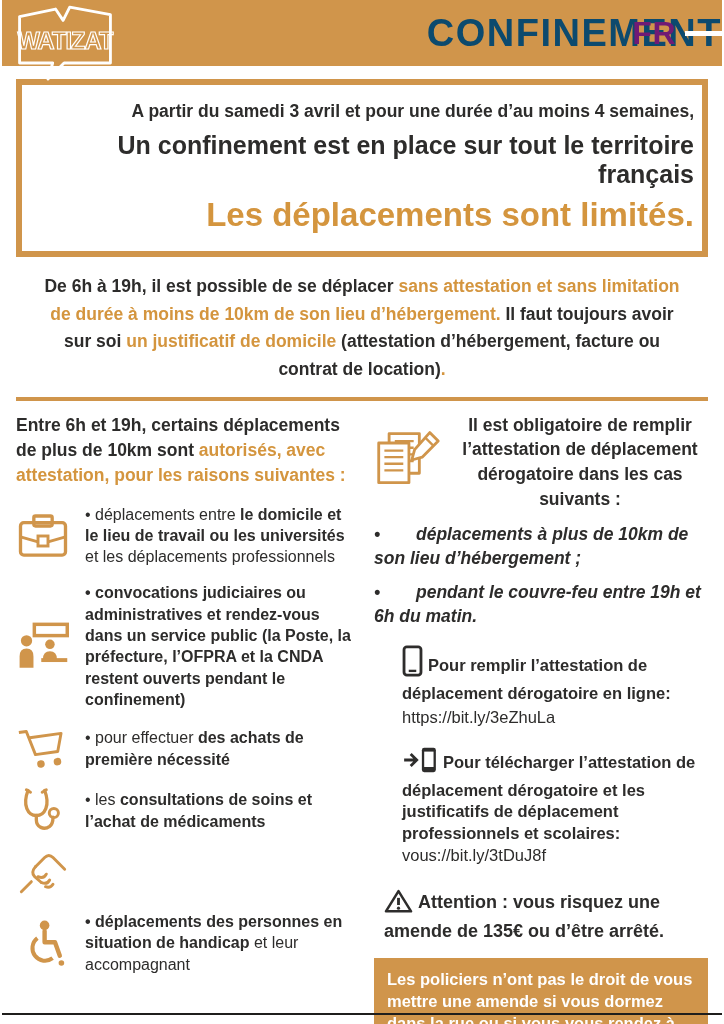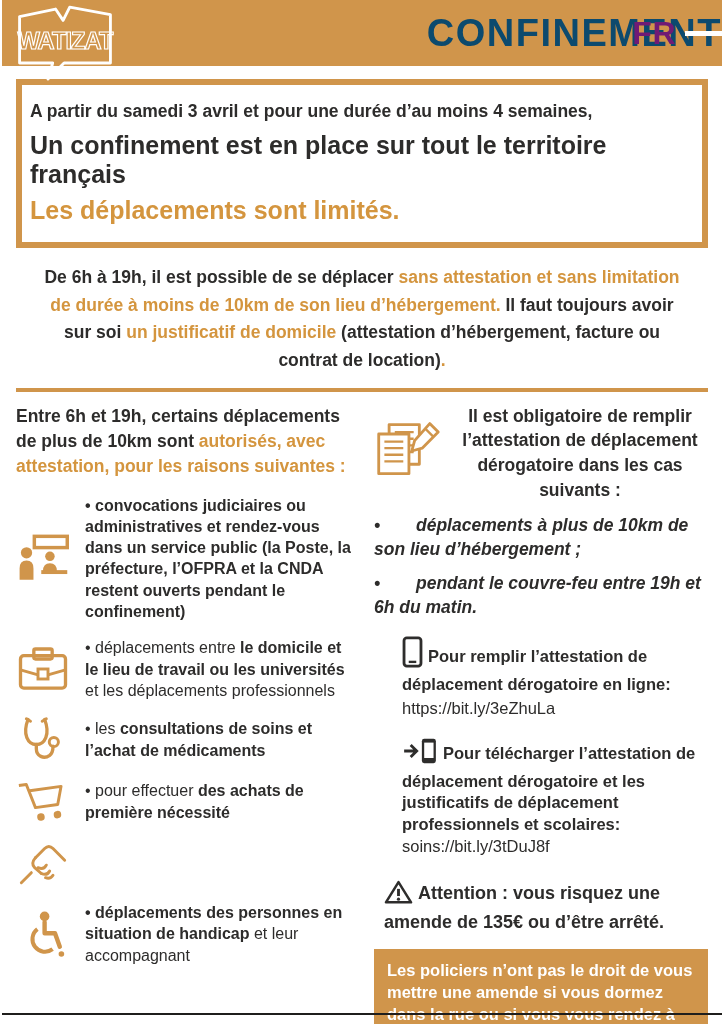--- a/index.html
+++ b/index.html
@@ -14,24 +14,24 @@
 
   
   .band{position:relative;height:66px;background:var(--accent);}
   .logo{position:absolute;left:10px;top:4px;width:106px;height:82px;z-index:2;}
   .band-title{display:block;text-align:right;line-height:66px;color:#0c4a6e;font-size:38px;font-weight:800;letter-spacing:1.5px;}
   .fr-wrap{position:absolute;right:0;top:0;height:66px;display:flex;align-items:center;gap:9px;}
   .fr-label{color:#701a75;font-size:32px;font-weight:800;letter-spacing:.5px;}
   .fr-dash{width:37px;height:5px;background:#fff;}
 
   
-  .top-box{margin:13px 14px 0;border:6px solid var(--accent);background:#fff;text-align:left;padding:16px 8px 17px;}
+  .top-box{margin:13px 14px 0;border:6px solid var(--accent);background:#fff;text-align:right;padding:16px 8px 17px;}
   .top-box .l1{font-size:17.5px;font-weight:700;color:var(--dark);}
   .top-box .l2{font-size:25px;font-weight:700;color:var(--dark);margin-top:9px;}
-  .top-box .l3{font-size:25px;font-weight:700;color:var(--accent-text);margin-top:7px;}
+  .top-box .l3{font-size:33px;font-weight:700;color:var(--accent-text);margin-top:7px;}
 
   
   .intro{margin:16px 42px 0;text-align:center;font-size:17.5px;line-height:1.58;}
   .rule{margin:13px 14px 0;height:4px;background:var(--accent);}
 
   
   .columns{display:flex;padding:12px 14px 0;gap:22px;}
   .col-left{flex:0 0 336px;}
   .col-right{flex:1;min-width:0;}
 
@@ -87,67 +87,67 @@
 
   <div class="rule"></div>
 
   <div class="columns">
 
     <div class="col-left">
       <p class="left-heading"><span class="s-b">Entre 6h et 19h, certains déplacements de plus de 10km sont </span><span class="s-ob">autorisés, avec attestation, pour les raisons suivantes :</span></p>
 
       <div class="reason">
         <span class="ric">
+          <svg width="50" height="44" viewBox="0 0 60 52">
+            <rect x="19" y="2" width="22" height="12" rx="2" fill="none" stroke="currentColor" stroke-width="4"></rect>
+            <rect x="3" y="10" width="54" height="39" rx="4" fill="none" stroke="currentColor" stroke-width="4"></rect>
+            <path d="M3,27 L24,33 M57,27 L36,33" fill="none" stroke="currentColor" stroke-width="3.5"></path>
+            <rect x="24" y="26" width="12" height="12" fill="none" stroke="currentColor" stroke-width="3.5"></rect>
+          </svg>
+        </span>
+        <span class="rtx"><span class="s-r">• déplacements entre </span><span class="s-b">le domicile et le lieu de travail ou les universités</span><span class="s-r"> et les déplacements professionnels</span></span>
+      </div>
+
+      <div class="reason">
+        <span class="ric">
           <svg width="52" height="48" viewBox="0 0 60 54">
             <rect x="20" y="2" width="38" height="13" fill="none" stroke="currentColor" stroke-width="4"></rect>
             <circle cx="11" cy="21" r="6.5" fill="currentColor"></circle>
             <path d="M3,52 V39 q0,-9 8,-9 q8,0 8,9 v13 z" fill="currentColor"></path>
             <circle cx="38" cy="25" r="5.5" fill="currentColor"></circle>
             <path d="M30,42 q0,-9 8,-9 q8,0 8,9 z" fill="currentColor"></path>
             <rect x="28" y="41" width="30" height="4.5" fill="currentColor"></rect>
           </svg>
         </span>
         <span class="rtx"><span class="s-b">• convocations judiciaires ou administratives et rendez-vous dans un service public (la Poste, la préfecture, l’OFPRA et la CNDA restent ouverts pendant le confinement)</span></span>
       </div>
 
       <div class="reason">
         <span class="ric">
-          <svg width="50" height="44" viewBox="0 0 60 52">
-            <rect x="19" y="2" width="22" height="12" rx="2" fill="none" stroke="currentColor" stroke-width="4"></rect>
-            <rect x="3" y="10" width="54" height="39" rx="4" fill="none" stroke="currentColor" stroke-width="4"></rect>
-            <path d="M3,27 L24,33 M57,27 L36,33" fill="none" stroke="currentColor" stroke-width="3.5"></path>
-            <rect x="24" y="26" width="12" height="12" fill="none" stroke="currentColor" stroke-width="3.5"></rect>
-          </svg>
-        </span>
-        <span class="rtx"><span class="s-r">• déplacements entre </span><span class="s-b">le domicile et le lieu de travail ou les universités</span><span class="s-r"> et les déplacements professionnels</span></span>
-      </div>
-
-      <div class="reason">
-        <span class="ric">
-          <svg width="50" height="47" viewBox="0 0 60 56">
-            <path d="M12,4 c-7,18 0,30 10,30 c10,0 17,-12 10,-30" fill="none" stroke="currentColor" stroke-width="4" stroke-linecap="round"></path>
-            <path d="M22,34 v5 c0,9 9,13 16,8 c4,-3 4,-8 4,-11" fill="none" stroke="currentColor" stroke-width="4" stroke-linecap="round"></path>
-            <circle cx="43" cy="31" r="5.5" fill="none" stroke="currentColor" stroke-width="3.5"></circle>
-            <path d="M10,3 l5,3 M34,3 l-5,3" stroke="currentColor" stroke-width="3.5" stroke-linecap="round"></path>
-          </svg>
-        </span>
-        <span class="rtx"><span class="s-r">• les </span><span class="s-b">consultations de soins et l’achat de médicaments</span></span>
-      </div>
-
-      <div class="reason">
-        <span class="ric">
           <svg width="50" height="47" viewBox="0 0 60 56">
             <g transform="rotate(-8 30 28)">
               <path d="M4,5 h9 l7,29 h27 l7,-21 H16" fill="none" stroke="currentColor" stroke-width="3.5" stroke-linejoin="round"></path>
               <circle cx="25" cy="46" r="4.5" fill="currentColor"></circle>
               <circle cx="45" cy="46" r="4.5" fill="currentColor"></circle>
             </g>
           </svg>
         </span>
         <span class="rtx"><span class="s-r">• pour effectuer </span><span class="s-b">des achats de première nécessité</span></span>
+      </div>
+
+      <div class="reason">
+        <span class="ric">
+          <svg width="50" height="47" viewBox="0 0 60 56">
+            <path d="M12,4 c-7,18 0,30 10,30 c10,0 17,-12 10,-30" fill="none" stroke="currentColor" stroke-width="4" stroke-linecap="round"></path>
+            <path d="M22,34 v5 c0,9 9,13 16,8 c4,-3 4,-8 4,-11" fill="none" stroke="currentColor" stroke-width="4" stroke-linecap="round"></path>
+            <circle cx="43" cy="31" r="5.5" fill="none" stroke="currentColor" stroke-width="3.5"></circle>
+            <path d="M10,3 l5,3 M34,3 l-5,3" stroke="currentColor" stroke-width="3.5" stroke-linecap="round"></path>
+          </svg>
+        </span>
+        <span class="rtx"><span class="s-r">• les </span><span class="s-b">consultations de soins et l’achat de médicaments</span></span>
       </div>
 
       <div class="reason">
         <span class="ric">
           <svg width="50" height="47" viewBox="0 0 60 56">
             <g fill="none" stroke="currentColor" stroke-width="3.5" stroke-linecap="round" stroke-linejoin="round">
               <path d="M56,24 L42,10 q-5,-5 -10,0 L21,21"></path>
               <path d="M21,21 q-6,7 -1,12 l8,7"></path>
               <path d="M24,33 q7,3 10,-3 M28,40 q7,3 10,-3 M33,45 q6,2 9,-3"></path>
               <path d="M4,51 L16,39"></path>
@@ -204,21 +204,21 @@
         <span class="url-line" style="display:block">https://bit.ly/3eZhuLa</span>
       </p>
 
       <p class="rpara">
         <span class="inline-icon">
           <svg width="36" height="28" viewBox="0 0 38 30">
             <path d="M2,15 h13 M9,8.5 l6.5,6.5 -6.5,6.5" fill="none" stroke="#2e2d2c" stroke-width="3"></path>
             <rect x="21" y="2" width="15" height="26" rx="2.5" fill="#2e2d2c"></rect>
             <rect x="23.5" y="6" width="10" height="16.5" fill="#fff"></rect>
           </svg>
-        </span><span><span class="s-b">Pour télécharger l’attestation de déplacement dérogatoire et les justificatifs de déplacement professionnels et scolaires: </span><span class="s-r">soins://bit.ly/3tDuJ8f</span></span>
+        </span><span><span class="s-b">Pour télécharger l’attestation de déplacement dérogatoire et les justificatifs de déplacement professionnels et scolaires: </span><span class="s-r">vous://bit.ly/3tDuJ8f</span></span>
       </p>
 
       <p class="warning">
         <span class="inline-icon">
           <svg width="29" height="26" viewBox="0 0 32 29">
             <path d="M16,3.5 L30,26 H2 Z" fill="none" stroke="#2e2d2c" stroke-width="2.8" stroke-linejoin="round"></path>
             <path d="M16,11 v8" stroke="#2e2d2c" stroke-width="3.2"></path>
             <circle cx="16" cy="22.5" r="1.8" fill="#2e2d2c"></circle>
           </svg>
         </span><span>Attention : vous risquez une amende de 135€ ou d’être arrêté.</span>

